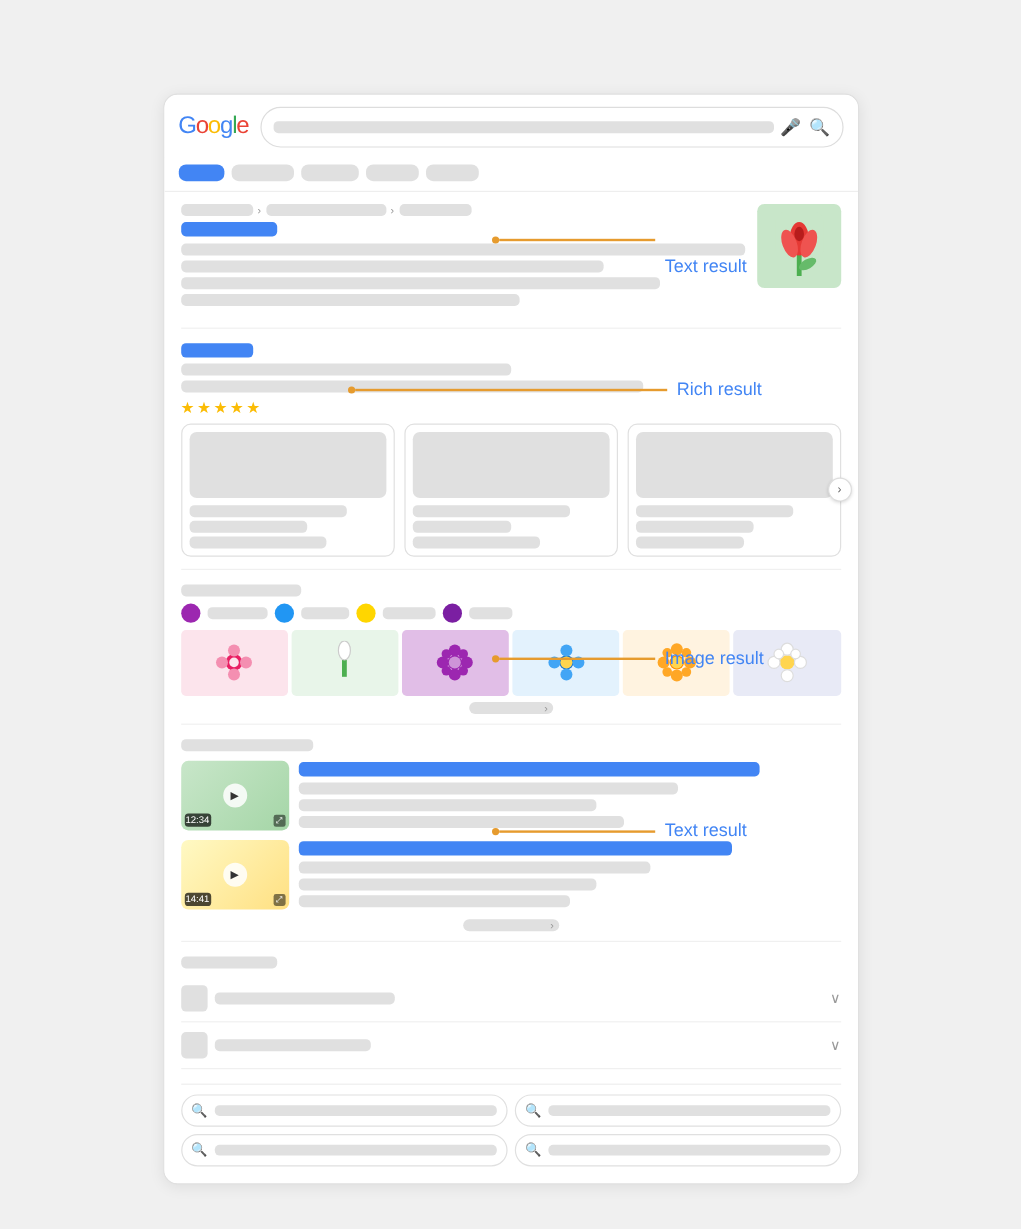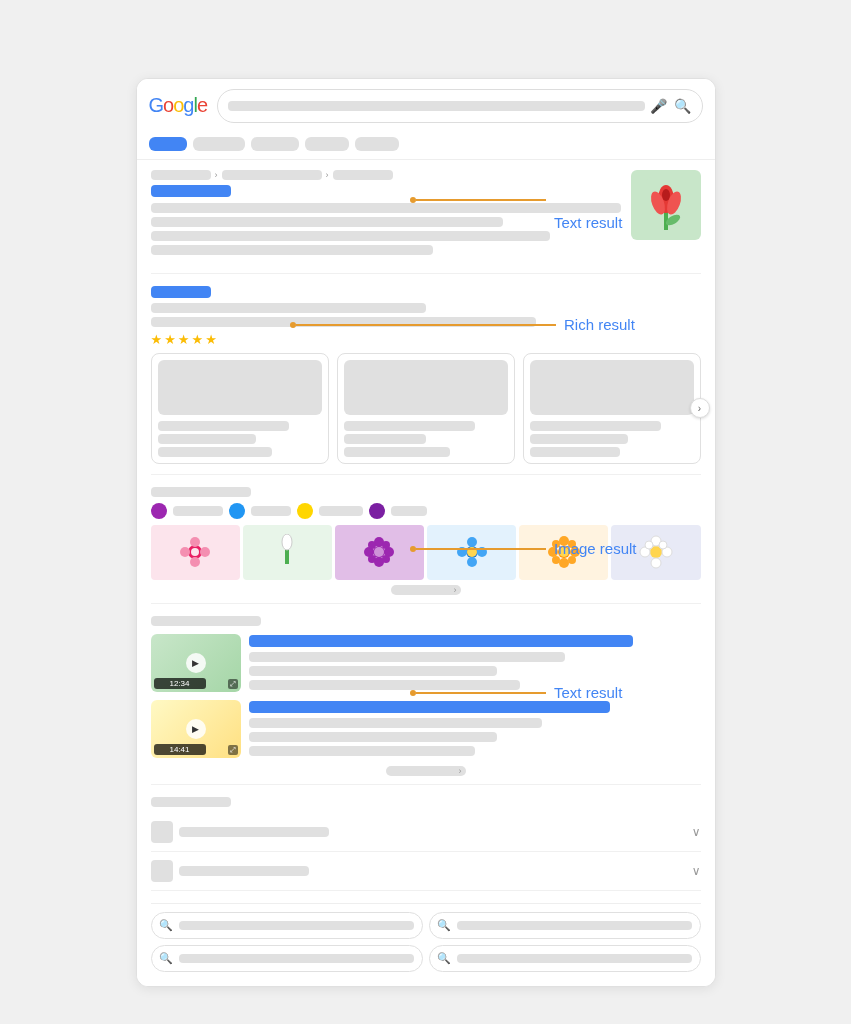--- a/index.html
+++ b/index.html
@@ -263,21 +263,21 @@
       font-size: 9px;
       color: #333;
     }
     .video-duration {
       position: absolute;
       bottom: 3px;
       left: 3px;
       background: rgba(0,0,0,0.7);
       color: white;
       font-size: 8px;
-      padding: 1px 16px;
+      padding: 1px 1px;
       border-radius: 3px;
     }
     .video-expand {
       position: absolute;
       bottom: 3px;
       right: 3px;
       background: rgba(0,0,0,0.5);
       color: white;
       font-size: 7px;
       padding: 1px 2px;

